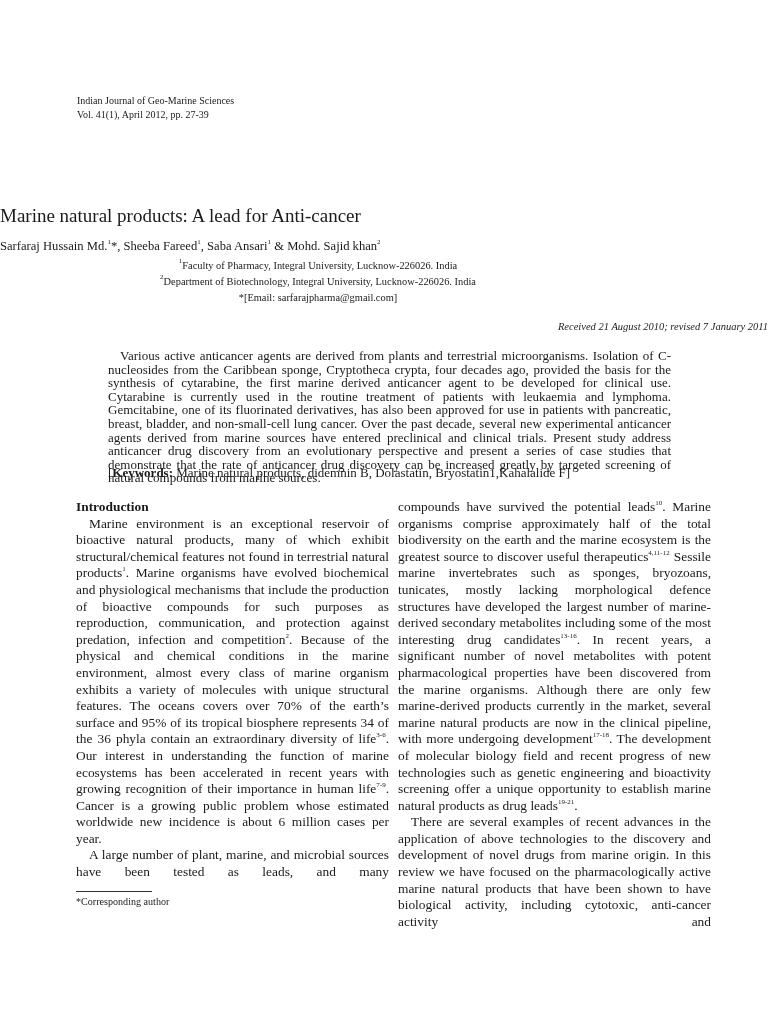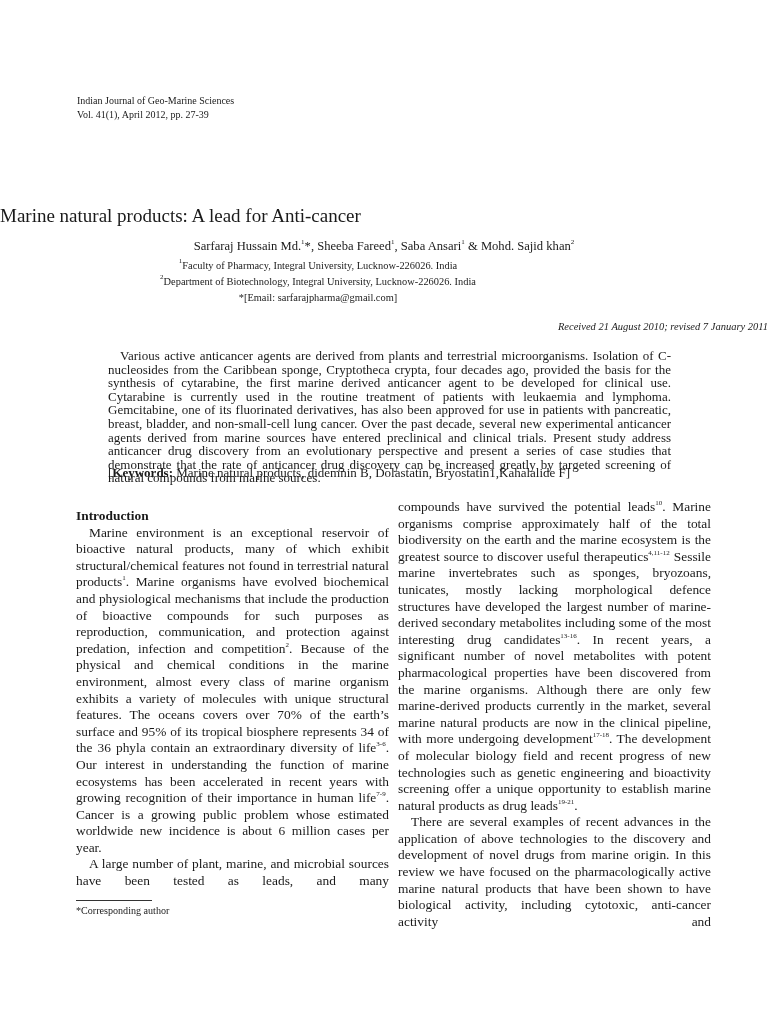--- a/index.html
+++ b/index.html
@@ -1,26 +1,26 @@
 <!DOCTYPE html>
 <html><head>
 <meta charset="utf-8">
 <style>
   html, body { margin:0; padding:0; background:#ffffff; }
   body { width:768px; height:1024px; position:relative; overflow:hidden;
          font-family:"Liberation Serif", serif; color:#1a1a1a; }
   .journal { position:absolute; left:77px; top:94px; font-size:10px; line-height:14px; }
   .title { position:absolute; left:0; width:768px; top:205px; text-align:left; font-size:19px; }
-  .authors { position:absolute; left:0; width:768px; top:238px; text-align:center; font-size:12.6px; line-height:16px; }
+  .authors { position:absolute; left:0; width:768px; top:238px; font-size:12.6px; line-height:16px; }
   .affil { position:absolute; left:0; width:636px; text-align:center; font-size:10.4px; line-height:15px; }
   .received { position:absolute; left:0; width:768px; top:321px; text-align:right; font-size:10.5px; font-style:italic; }
   .abstract { position:absolute; left:108px; width:563px; top:349px; font-size:13px; line-height:13.6px; text-align:justify; text-indent:12px; }
   .keywords { position:absolute; left:108px; top:465px; font-size:13px; }
   .col { position:absolute; top:499px; width:313px; font-size:13.4px; line-height:16.6px; text-align:justify; }
-  .col.left { left:76px;margin-top:9px; }
+  .col.left { left:76px; }
   .col.right { left:398px; }
   .col p { margin:0; text-indent:13px; }
   .col p.noindent { text-indent:0; }
   .heading { font-weight:bold; margin:0; font-size:13.4px; }
   sup { font-size:7px; line-height:0; vertical-align:6px; }
   .fn-rule { width:76px; border-top:1px solid #333; margin-top:10px; margin-bottom:3px; }
   .footnote { font-size:10.1px; line-height:13.8px; text-align:justify;font-family:Liberation Serif, serif; }
 </style>
 </head>
 <body>

